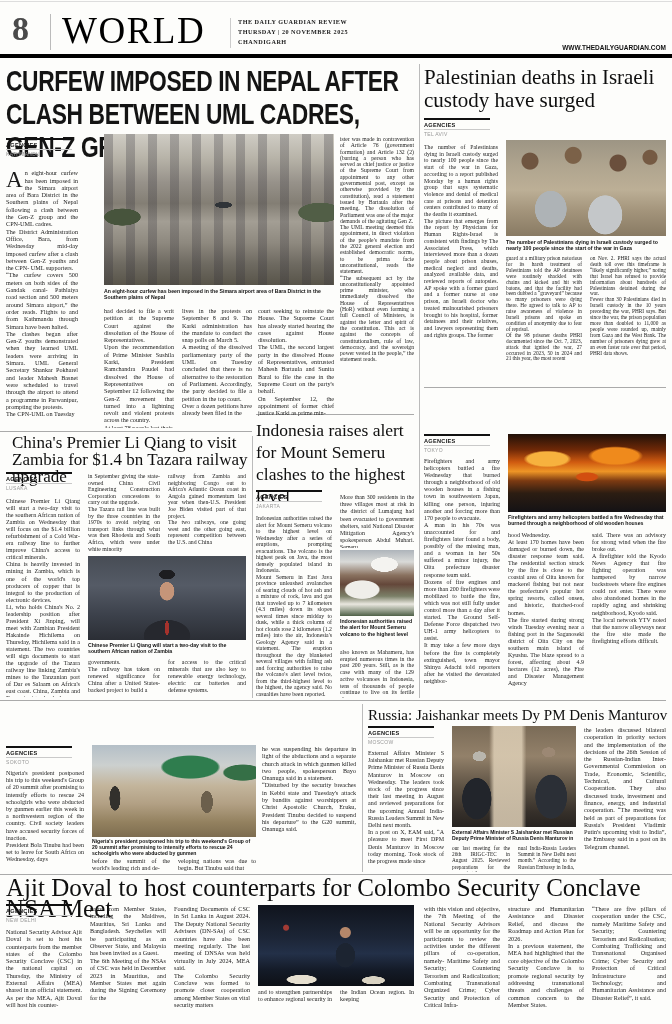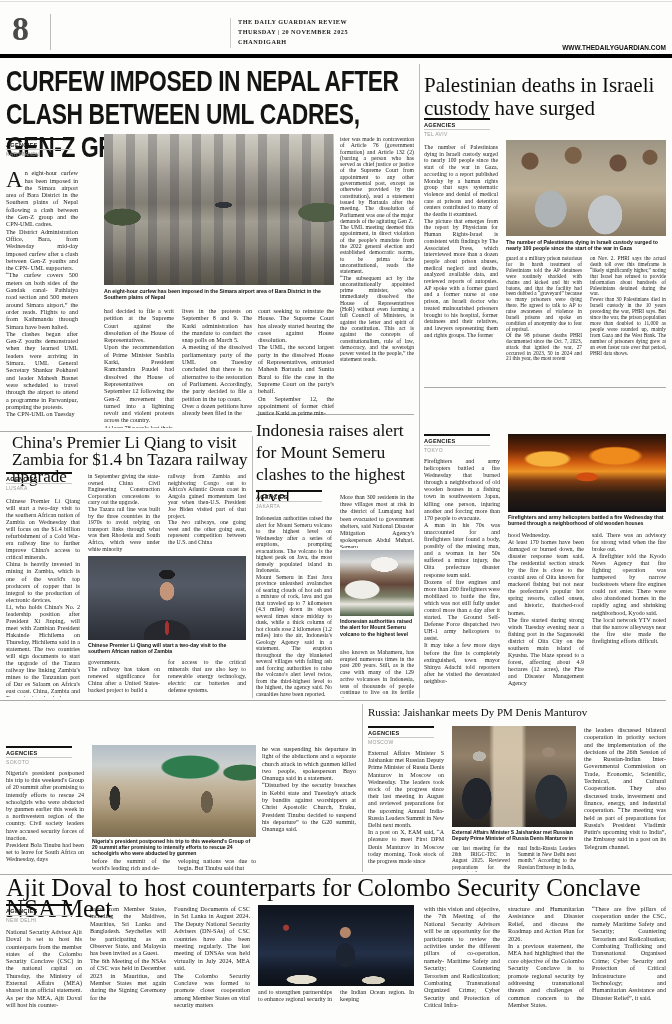--- a/index.html
+++ b/index.html
@@ -29,20 +29,21 @@
   .site{font-family:"Liberation Sans",sans-serif;font-weight:bold;font-size:6.5px;color:#111;text-align:right;}
 </style>
 </head>
 <body>
 
 <div id="page">
 
   <div class="abs" style="left:0;top:1px;width:672px;height:1px;background:#ddd"></div>
   <div class="abs pagenum" style="left:12px;top:10px">8</div>
   <div class="abs" style="left:50px;top:14px;width:1px;height:36px;background:#bbb"></div>
+  <div class="abs world" style="left:62px;top:9px">WORLD</div>
   <div class="abs" style="left:230px;top:18px;width:1px;height:30px;background:#ccc"></div>
   <div class="abs pubinfo" style="left:238px;top:17px">
     <div>THE DAILY GUARDIAN REVIEW</div>
     <div>THURSDAY | 20 NOVEMBER 2025</div>
     <div>CHANDIGARH</div>
   </div>
   <div class="abs site" style="left:520px;top:44px;width:146px">WWW.THEDAILYGUARDIAN.COM</div>
   <div class="abs bar" style="left:0;top:54px;width:672px;height:4px"></div>
 
   <div class="abs rule" style="left:0;top:431px;width:252px;height:1px"></div>
@@ -79,21 +80,21 @@
   <div class="abs bc" style="left:182px;top:307px;width:70px;height:121px;font-size:6.2px;line-height:7.3px">lives in the protests on September 8 and 9. The Karki administration has the mandate to conduct the snap polls on March 5.
 A meeting of the dissolved parliamentary party of the UML on Tuesday concluded that there is no alternative to the restoration of Parliament. Accordingly, the party decided to file a petition in the top court.
 Over a dozen petitions have already been filed in the</div>
   <div class="abs bc" style="left:258px;top:307px;width:76px;height:121px;font-size:6.2px;line-height:7.3px">court seeking to reinstate the House. The Supreme Court has already started hearing the cases against House dissolution.
 The UML, the second largest party in the dissolved House of Representatives, entrusted Mahesh Bartaula and Sunita Baral to file the case in the Supreme Court on the party's behalf.
 On September 12, the appointment of former chief justice Karki as prime min-</div>
   <div class="abs bc" style="left:340px;top:136px;width:74px;height:276px;font-size:5.7px;line-height:6.3px">ister was made in contravention of Article 76 (government formation) and Article 132 (2) (barring a person who has served as chief justice or justice of the Supreme Court from appointment to any other governmental post, except as otherwise provided by the constitution), read a statement issued by Bartaula after the meeting. The dissolution of Parliament was one of the major demands of the agitating Gen Z.
 The UML meeting deemed this appointment, in direct violation of the people's mandate from the 2022 general election and established democratic norms, to be prima facie unconstitutional, reads the statement.
 “The subsequent act by the unconstitutionally appointed prime minister, who immediately dissolved the House of Representatives (HoR) without even forming a full Council of Ministers, is against the letter and spirit of the constitution. This act is against the concepts of constitutionalism, rule of law, democracy, and the sovereign power vested in the people,” the statement reads.</div>
 
-  <div class="abs hs" style="left:424px;top:74px;width:244px;font-size:21px;line-height:23px">Palestinian deaths in Israeli custody have surged</div>
+  <div class="abs hs" style="left:424px;top:66px;width:244px;font-size:21px;line-height:23px">Palestinian deaths in Israeli custody have surged</div>
   <div class="abs by" style="left:424px;top:118px">
     <div class="by-a">AGENCIES</div>
     <div class="by-c">TEL AVIV</div>
   </div>
   <div class="abs bc" style="left:424px;top:144px;width:74px;height:243px;font-size:5.8px;line-height:6.7px">The number of Palestinians dying in Israeli custody surged to nearly 100 people since the start of the war in Gaza, according to a report published Monday by a human rights group that says systematic violence and denial of medical care at prisons and detention centers contributed to many of the deaths it examined.
 The picture that emerges from the report by Physicians for Human Rights-Israel is consistent with findings by The Associated Press, which interviewed more than a dozen people about prison abuses, medical neglect and deaths, analyzed available data, and reviewed reports of autopsies. AP spoke with a former guard and a former nurse at one prison, an Israeli doctor who treated malnourished prisoners brought to his hospital, former detainees and their relatives, and lawyers representing them and rights groups. The former</div>
   <div class="abs ph" style="left:506px;top:140px;width:160px;height:96px;background:
     radial-gradient(circle 9px at 15% 22%, #6f5540 0 8px, transparent 9px),
     radial-gradient(circle 9px at 42% 16%, #7b6148 0 8px, transparent 9px),
     radial-gradient(circle 9px at 70% 24%, #6a4f3c 0 8px, transparent 9px),
@@ -177,21 +178,21 @@
     radial-gradient(ellipse 34px 14px at 92% 30%, #356f46 0 55%, transparent 60%),
     radial-gradient(ellipse 9px 20px at 14% 58%, #32302c 0 60%, transparent 62%),
     radial-gradient(ellipse 10px 18px at 70% 62%, #6b5f4c 0 60%, transparent 62%),
     linear-gradient(180deg, #b4bfc7 0%, #ccd0cf 22%, #c3b59c 44%, #b2a084 64%, #93815f 84%, #7d6c4f 100%)"></div>
   <div class="abs cap" style="left:92px;top:839px;width:164px;height:18px;font-size:5.1px;line-height:5.9px">Nigeria's president postponed his trip to this weekend's Group of 20 summit after promising to intensify efforts to rescue 24 schoolgirls who were abducted by gunmen</div>
   <div class="abs bc" style="left:92px;top:858px;width:78px;height:15px;font-size:6.1px;line-height:7px">before the summit of the world's leading rich and de-</div>
   <div class="abs bc" style="left:178px;top:858px;width:78px;height:15px;font-size:6.1px;line-height:7px">veloping nations was due to begin. But Tinubu said that</div>
   <div class="abs bc" style="left:262px;top:745px;width:94px;height:122px;font-size:6.2px;line-height:7.3px">he was suspending his departure in light of the abductions and a separate church attack in which gunmen killed two people, spokesperson Bayo Onanuga said in a statement.
 “Disturbed by the security breaches in Kebbi state and Tuesday's attack by bandits against worshippers at Christ Apostolic Church, Eruku, President Tinubu decided to suspend his departure” to the G20 summit, Onanuga said.</div>
 
-  <div class="abs hs" style="left:368px;top:702px;width:300px;font-size:11px;line-height:20px">Russia: Jaishankar meets Dy PM Denis Manturov</div>
+  <div class="abs hs" style="left:368px;top:702px;width:300px;font-size:15px;line-height:26px">Russia: Jaishankar meets Dy PM Denis Manturov</div>
   <div class="abs by" style="left:368px;top:726px">
     <div class="by-a">AGENCIES</div>
     <div class="by-c">MOSCOW</div>
   </div>
   <div class="abs bc" style="left:368px;top:750px;width:76px;height:124px;font-size:6px;line-height:7.2px">External Affairs Minister S Jaishankar met Russian Deputy Prime Minister of Russia Denis Manturov in Moscow on Wednesday. The leaders took stock of the progress since their last meeting in August and reviewed preparations for the upcoming Annual India-Russia Leaders Summit in New Delhi next month.
 In a post on X, EAM said, “A pleasure to meet First DPM Denis Manturov in Moscow today morning. Took stock of the progress made since</div>
   <div class="abs ph" style="left:452px;top:726px;width:124px;height:101px;background:
     radial-gradient(ellipse 11px 8px at 22% 30%, #b9b6ae 0 60%, transparent 62%),
     radial-gradient(ellipse 11px 8px at 78% 26%, #9c8874 0 60%, transparent 62%),
     radial-gradient(ellipse 24px 34px at 20% 72%, #22252b 0 60%, transparent 62%),

